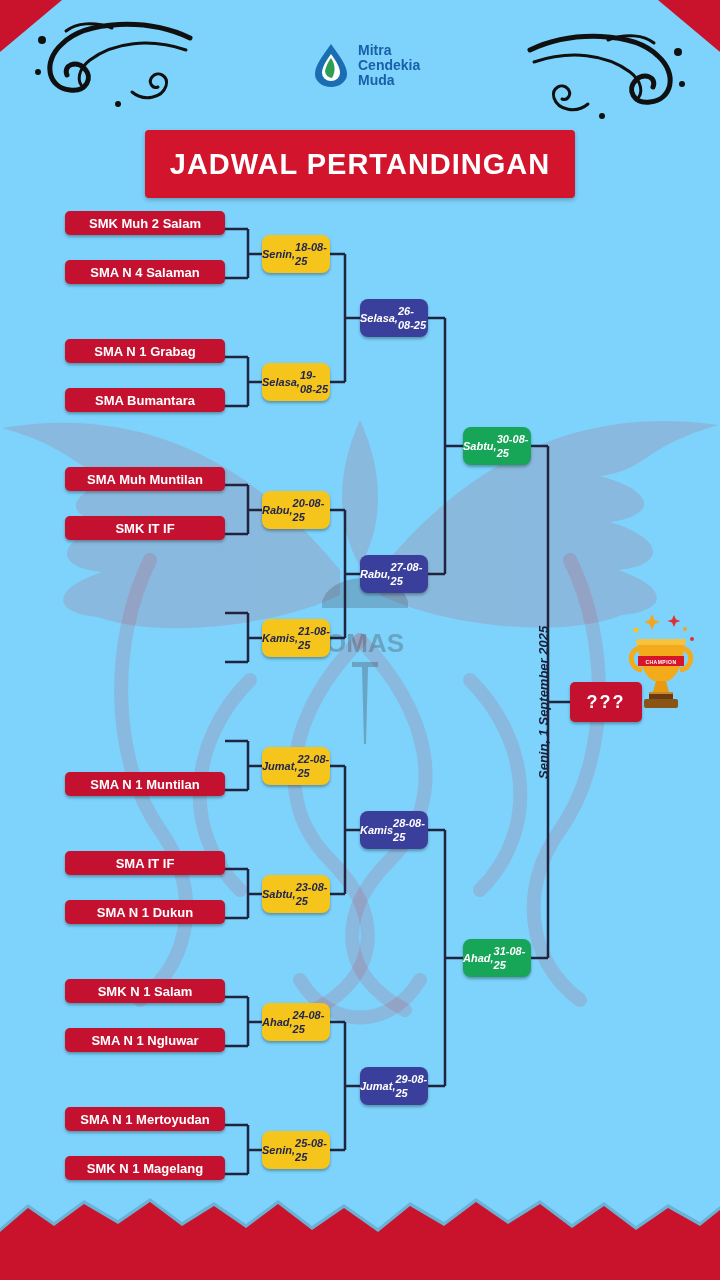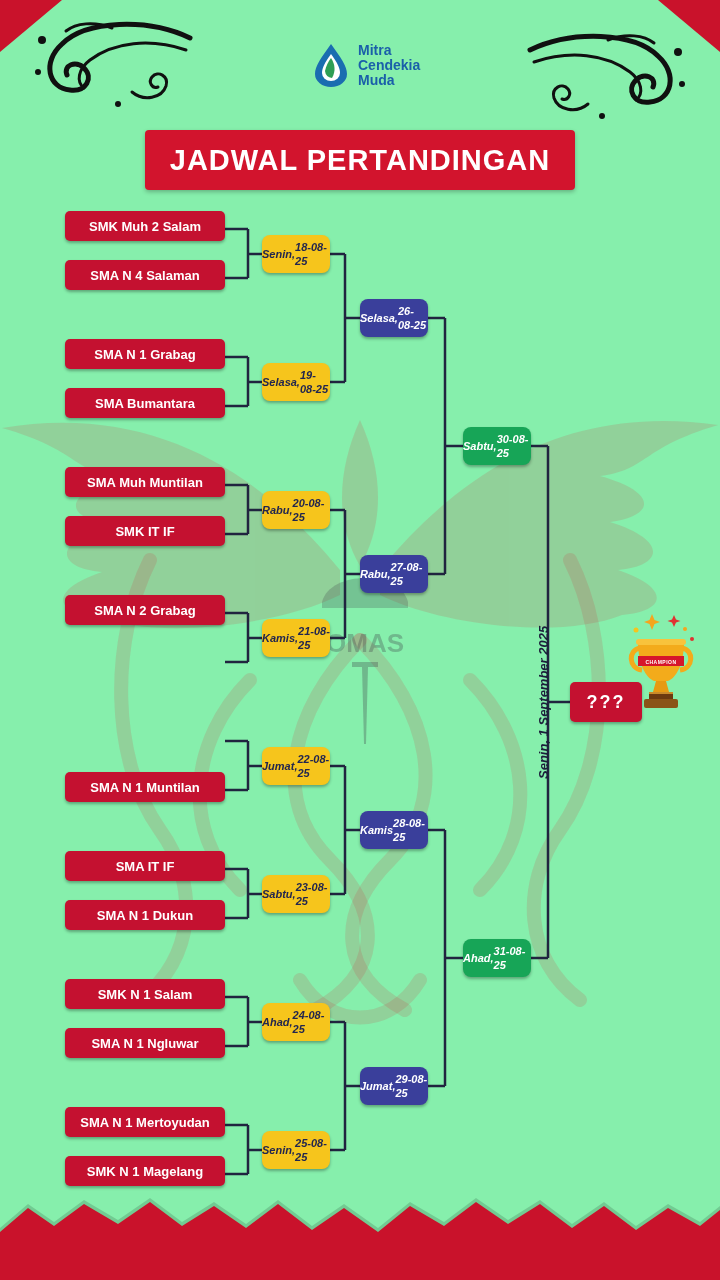--- a/index.html
+++ b/index.html
@@ -1,42 +1,42 @@
 <!DOCTYPE html>
 <html><head>
 <meta charset="utf-8">
 <style>
   html,body{margin:0;padding:0;background:#e8e8e8;}
   .stage{
     position:relative;width:720px;height:1280px;margin:0 auto;
-    background:#86efac;overflow:hidden;
+    background:#7dd3fc;overflow:hidden;
     font-family:"Liberation Sans", sans-serif;
   }
   .corner{position:absolute;width:62px;height:52px;background:#c9122b;top:0;}
   .corner.left{left:0;clip-path:polygon(0 0,100% 0,0 100%);}
   .corner.right{right:0;clip-path:polygon(0 0,100% 0,100% 100%);}
   .flourish{position:absolute;}
   .flourish.fl-left{left:20px;top:14px;}
   .flourish.fl-right{right:20px;top:26px;transform:scaleX(-1);}
   .logo{position:absolute;left:312px;top:42px;display:flex;align-items:center;gap:8px;}
   .logo-text{display:flex;flex-direction:column;color:#1a5fa9;font-weight:bold;
     font-size:14px;line-height:15px;}
   .title-banner{
-    position:absolute;left:145px;top:130px;width:430px;height:60px;
+    position:absolute;left:145px;top:130px;width:430px;height:68px;
     background:#d2142d;color:#ffffff;border-radius:4px;
     display:flex;align-items:center;justify-content:center;
     font-weight:bold;font-size:29px;letter-spacing:1px;
     box-shadow:0 2px 4px rgba(0,0,0,.25);
   }
   .watermark,.crest,.lines,.tear,.trophy{position:absolute;pointer-events:none;}
   .watermark{left:0;top:0;}
   .crest{left:310px;top:548px;opacity:.30;}
   .lines{left:0;top:0;}
   .team{
-    position:absolute;left:65px;width:160px;height:30px;background:#c41130;
+    position:absolute;left:65px;width:160px;height:24px;background:#c41130;
     color:#ffffff;border-radius:5px;display:flex;align-items:center;justify-content:center;
     font-size:13px;font-weight:bold;box-shadow:0 2px 3px rgba(0,0,0,.3);
     text-align:center;
   }
   .date-box{
     position:absolute;width:68px;height:38px;border-radius:8px;
     display:flex;flex-direction:row;align-items:center;justify-content:center;
     font-size:11px;font-weight:bold;font-style:italic;line-height:14px;
     box-shadow:0 2px 3px rgba(0,0,0,.3);
   }
@@ -153,21 +153,20 @@
       M428 830H445M428 1086H445M445 830V1086M445 958H463
       M531 446H548M531 958H548M548 446V958M548 702H570"></path>
   </svg>
 
   <div class="team" style="top:211px">SMK Muh 2 Salam</div>
   <div class="team" style="top:260px">SMA N 4 Salaman</div>
   <div class="team" style="top:339px">SMA N 1 Grabag</div>
   <div class="team" style="top:467px">SMA Muh Muntilan</div>
   <div class="team" style="top:388px">SMA Bumantara</div>
   <div class="team" style="top:516px">SMK IT IF</div>
-  <div class="team" style="top:595px">SMA N 2 Grabag</div>
   <div class="team" style="top:772px">SMA N 1 Muntilan</div>
   <div class="team" style="top:851px">SMA IT IF</div>
   <div class="team" style="top:900px">SMA N 1 Dukun</div>
   <div class="team" style="top:979px">SMK N 1 Salam</div>
   <div class="team" style="top:1028px">SMA N 1 Ngluwar</div>
   <div class="team" style="top:1107px">SMA N 1 Mertoyudan</div>
   <div class="team" style="top:1156px">SMK N 1 Magelang</div>
 
   <div class="date-box yellow" style="top:235px">
     <span>Senin,</span>

